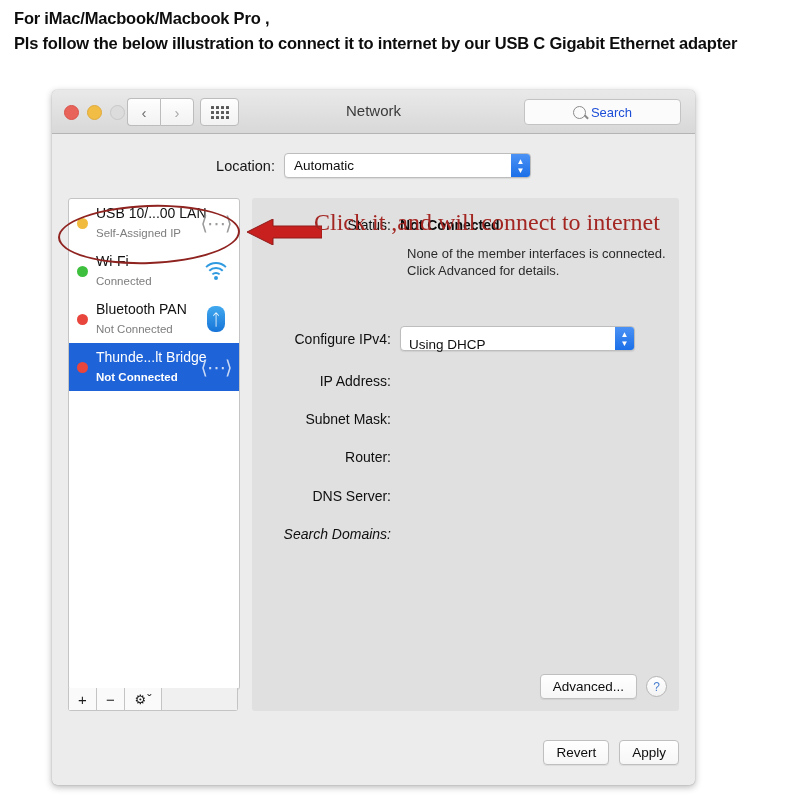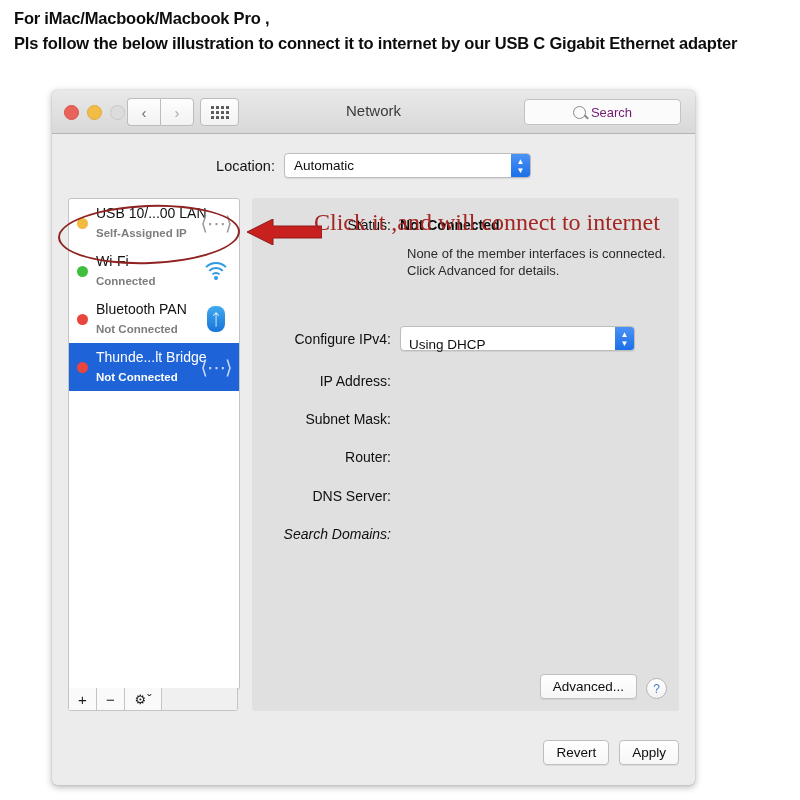--- a/index.html
+++ b/index.html
@@ -154,21 +154,21 @@
   .searchbox .sicon::after {
     content: "";
     position: absolute;
     width: 5px; height: 1.6px;
     background: #8a8a8a;
     right: -4px; bottom: 0px;
     transform: rotate(45deg);
   }
   .searchbox .sph {
     font-size: 13px;
-    color: #701a75;
+    color: #1d4ed8;
   }
 
   
   .locrow {
     position: absolute;
     left: 0; right: 0;
     top: 63px;
     display: flex;
     align-items: center;
     justify-content: center;
@@ -259,21 +259,20 @@
     font-size: 14px;
     color: #111111;
     white-space: nowrap;
     font-family: "Liberation Sans", sans-serif;
   }
   .svcstate {
     font-size: 11.5px;
     color: #7d7d7d;
     white-space: nowrap;
     font-family: "Liberation Sans", sans-serif;
-    font-weight: bold;
   }
   .svc.selected .svcname { color: #ffffff; }
   .svc.selected .svcstate { color: #ffffff; font-weight: bold; }
 
   .svcicon {
     flex: 0 0 auto;
     width: 34px;
     height: 30px;
     display: flex;
     align-items: center;
@@ -437,21 +436,21 @@
     font-size: 8px;
     line-height: 7px;
   }
 
   
   .advrow {
     position: absolute;
     right: 12px;
     bottom: 12px;
     display: flex;
-    align-items: flex-end;
+    align-items: center;
     gap: 9px;
   }
   .btn {
     background: linear-gradient(to bottom,#ffffff,#f6f6f6);
     border: 1px solid #bfbfbf;
     border-radius: 4px;
     font-size: 13.5px;
     color: #0d0d0d;
     padding: 4px 12px;
     font-family: "Liberation Sans", sans-serif;

